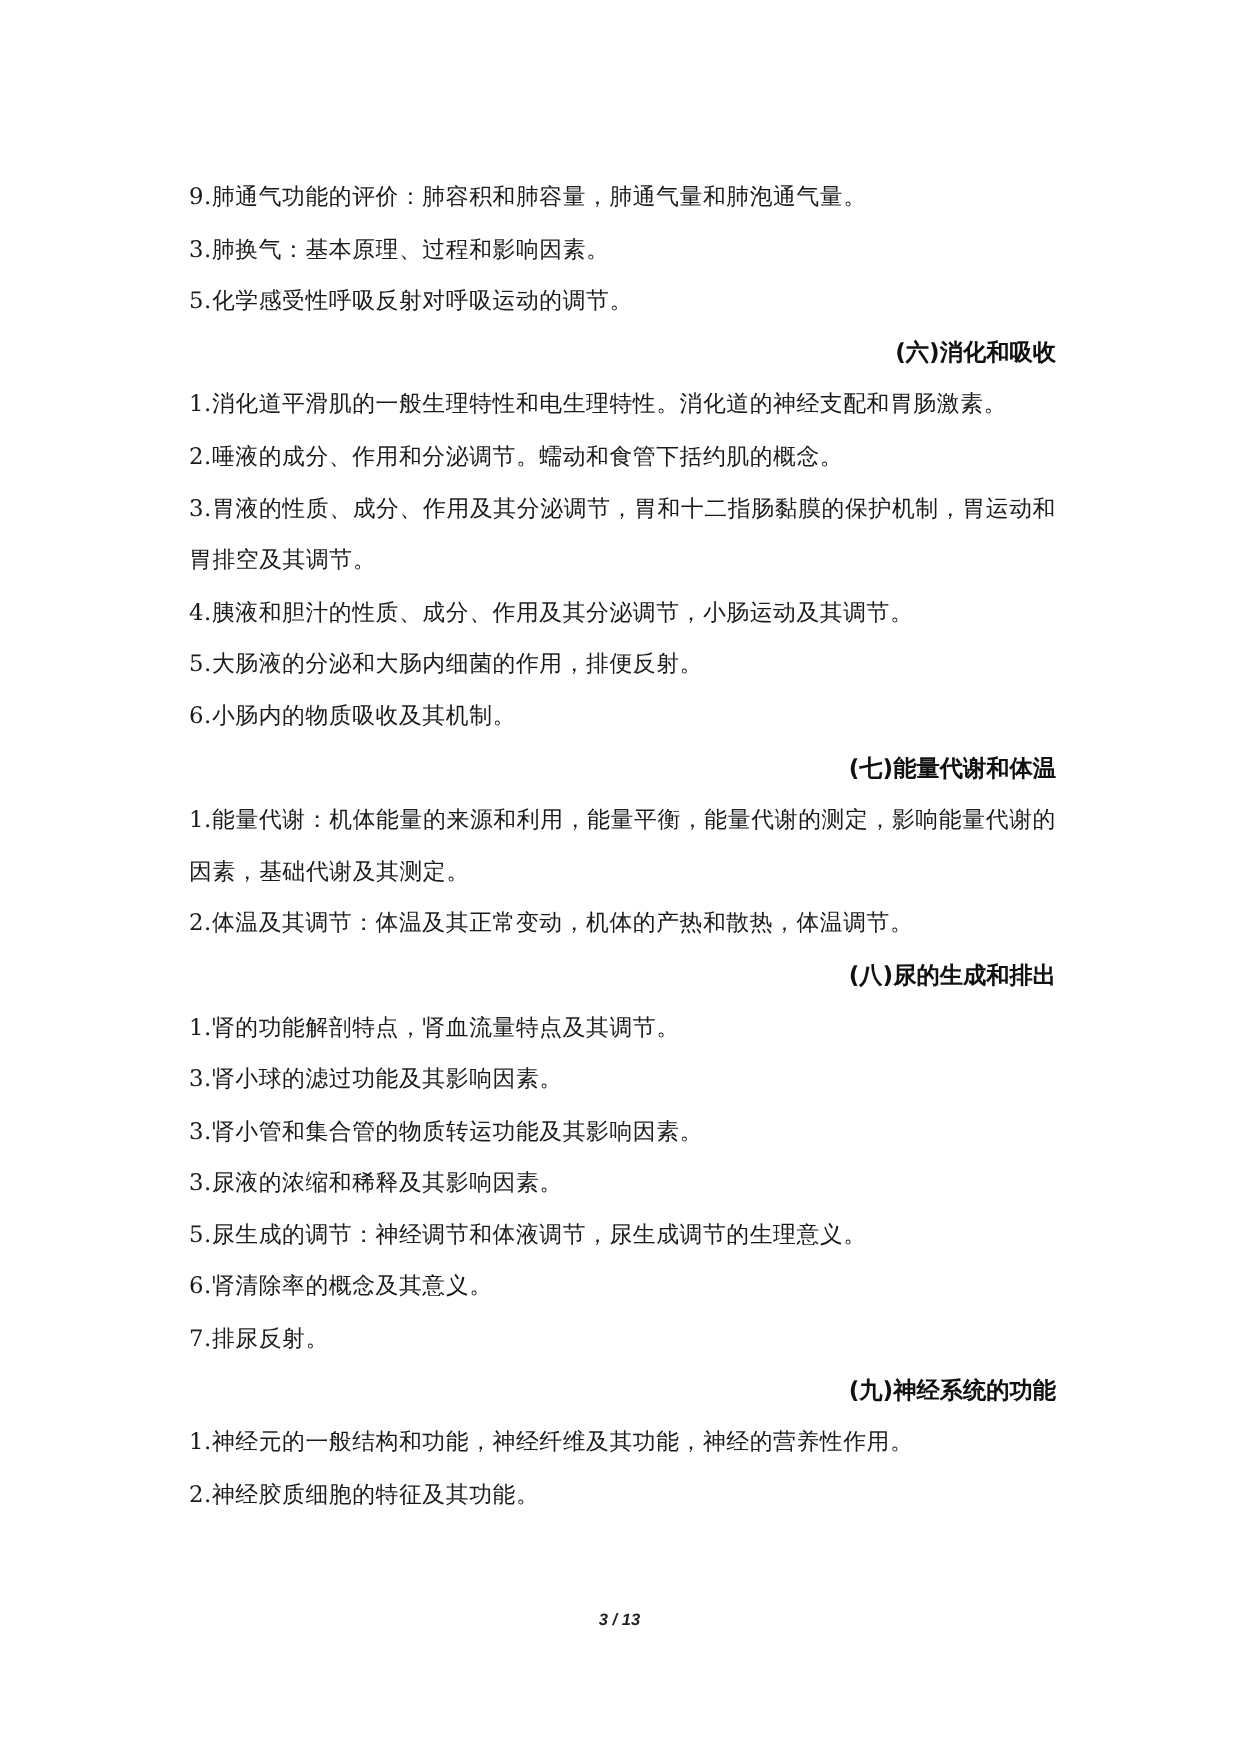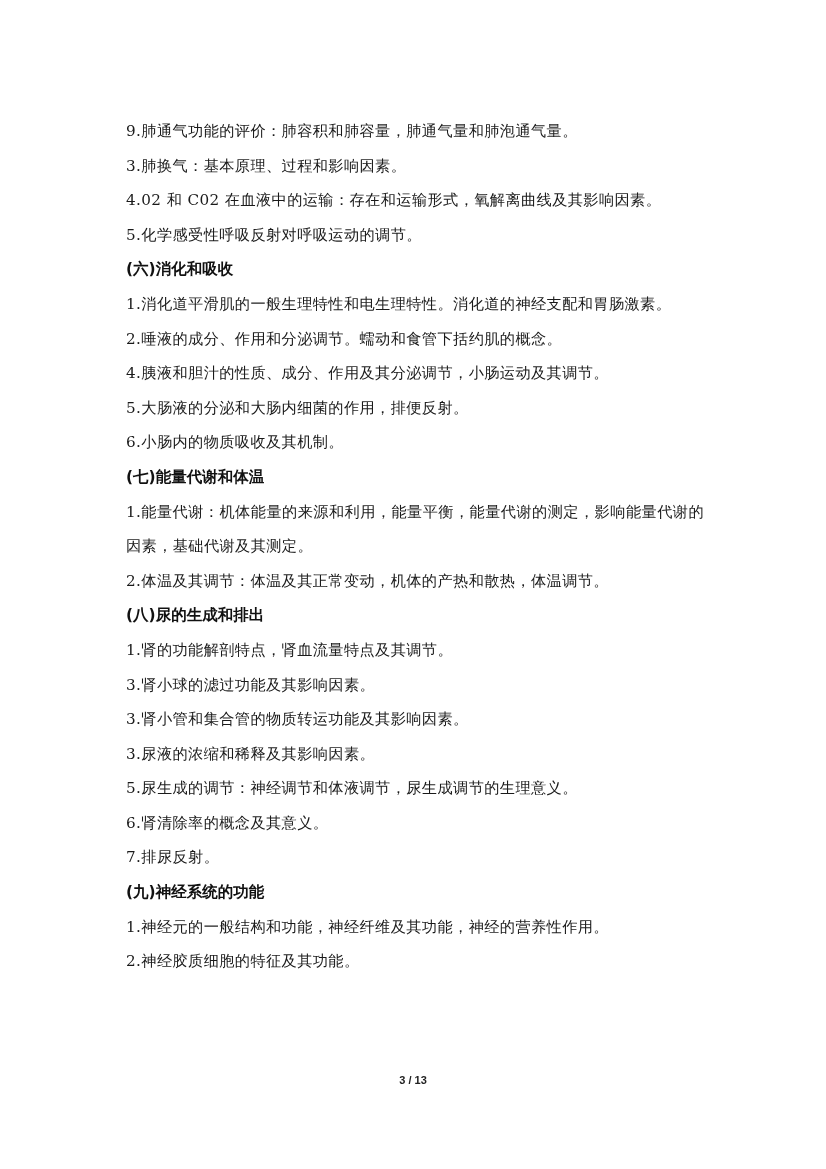--- a/index.html
+++ b/index.html
@@ -35,46 +35,48 @@
     text-align: justify;
     text-align-last: left;
   }
   .heading {
     font-family: "DejaVu Sans", "Liberation Sans", sans-serif;
     font-weight: bold;
     font-size: 15.5px;
     line-height: 34.6px;
     height: 34.6px;
     color: #111111;
+    text-align: right;
   }
   .footer {
     position: absolute;
     left: 0;
     width: 826px;
     top: 1074px;
     text-align: center;
     font-family: "Liberation Sans", "DejaVu Sans", sans-serif;
     font-weight: bold;
     font-size: 11px;
     color: #222222;
+    font-style: italic;
   }
 </style>
 </head>
 <body>
 
 <div class="page">
 
   <div class="line">9.肺通气功能的评价：肺容积和肺容量，肺通气量和肺泡通气量。</div>
   <div class="line">3.肺换气：基本原理、过程和影响因素。</div>
-  <div class="line">4.02 和 C02 在血液中的运输：存在和运输形式，氧解离曲线及其影响因素。</div>
   <div class="line">5.化学感受性呼吸反射对呼吸运动的调节。</div>
 
   <div class="heading">(六)消化和吸收</div>
   <div class="line">1.消化道平滑肌的一般生理特性和电生理特性。消化道的神经支配和胃肠激素。</div>
   <div class="line">2.唾液的成分、作用和分泌调节。蠕动和食管下括约肌的概念。</div>
+  <div class="para-wrap">3.胃液的性质、成分、作用及其分泌调节，胃和十二指肠黏膜的保护机制，胃运动和胃排空及其调节。</div>
   <div class="line">4.胰液和胆汁的性质、成分、作用及其分泌调节，小肠运动及其调节。</div>
   <div class="line">5.大肠液的分泌和大肠内细菌的作用，排便反射。</div>
   <div class="line">6.小肠内的物质吸收及其机制。</div>
 
   <div class="heading">(七)能量代谢和体温</div>
   <div class="para-wrap">1.能量代谢：机体能量的来源和利用，能量平衡，能量代谢的测定，影响能量代谢的因素，基础代谢及其测定。</div>
   <div class="line">2.体温及其调节：体温及其正常变动，机体的产热和散热，体温调节。</div>
 
   <div class="heading">(八)尿的生成和排出</div>
   <div class="line">1.肾的功能解剖特点，肾血流量特点及其调节。</div>

